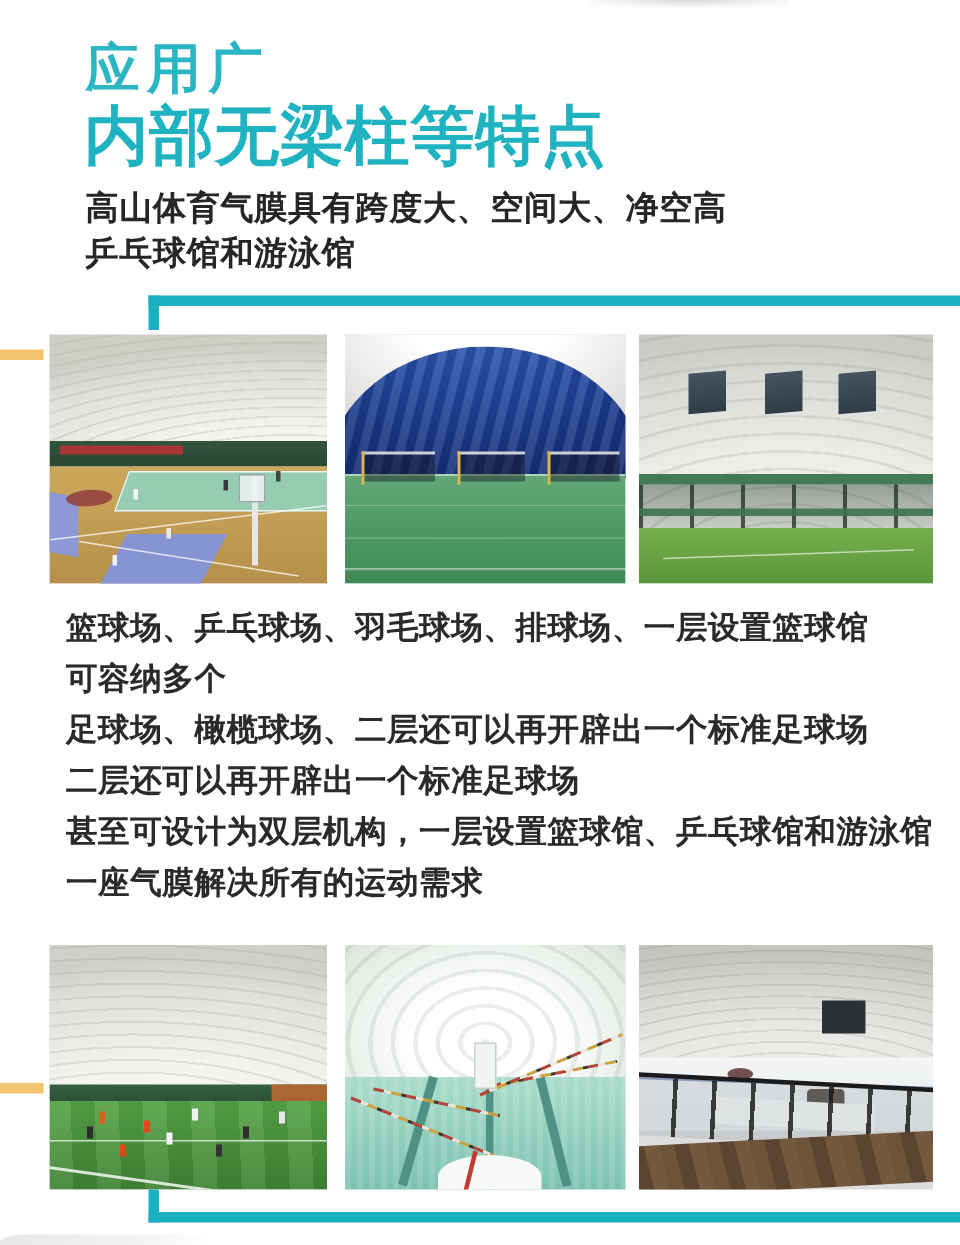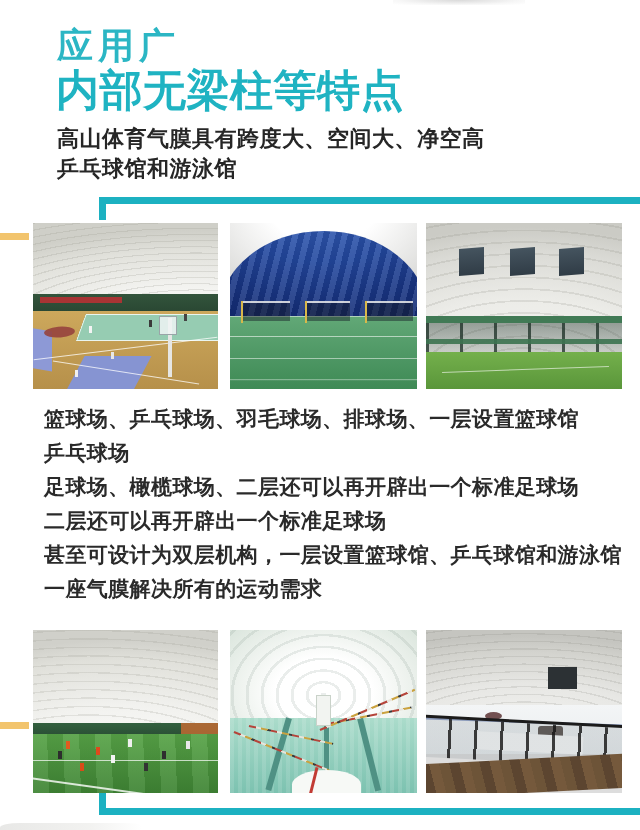--- a/index.html
+++ b/index.html
@@ -191,21 +191,21 @@
     <div class="layer p3-banner p3-ban3"></div>
     <div class="layer p3-beam1"></div>
     <div class="layer p3-under"></div>
     <div class="layer p3-beam2"></div>
     <div class="layer p3-turf"></div>
     <div class="layer p3-turf-line"></div>
   </div>
 
   <div class="abs para">
     <div class="pline">篮球场、乒乓球场、羽毛球场、排球场、一层设置篮球馆</div>
-    <div class="pline">乒乓球场</div>
+    <div class="pline">可容纳多个</div>
     <div class="pline">足球场、橄榄球场、二层还可以再开辟出一个标准足球场</div>
     <div class="pline">二层还可以再开辟出一个标准足球场</div>
     <div class="pline">甚至可设计为双层机构，一层设置篮球馆、乒乓球馆和游泳馆</div>
     <div class="pline">一座气膜解决所有的运动需求</div>
   </div>
 
   <div class="photo r2 c1">
     <div class="layer p4-ceiling"></div>
     <div class="layer p4-wall"></div>
     <div class="layer p4-wall-orange"></div>

